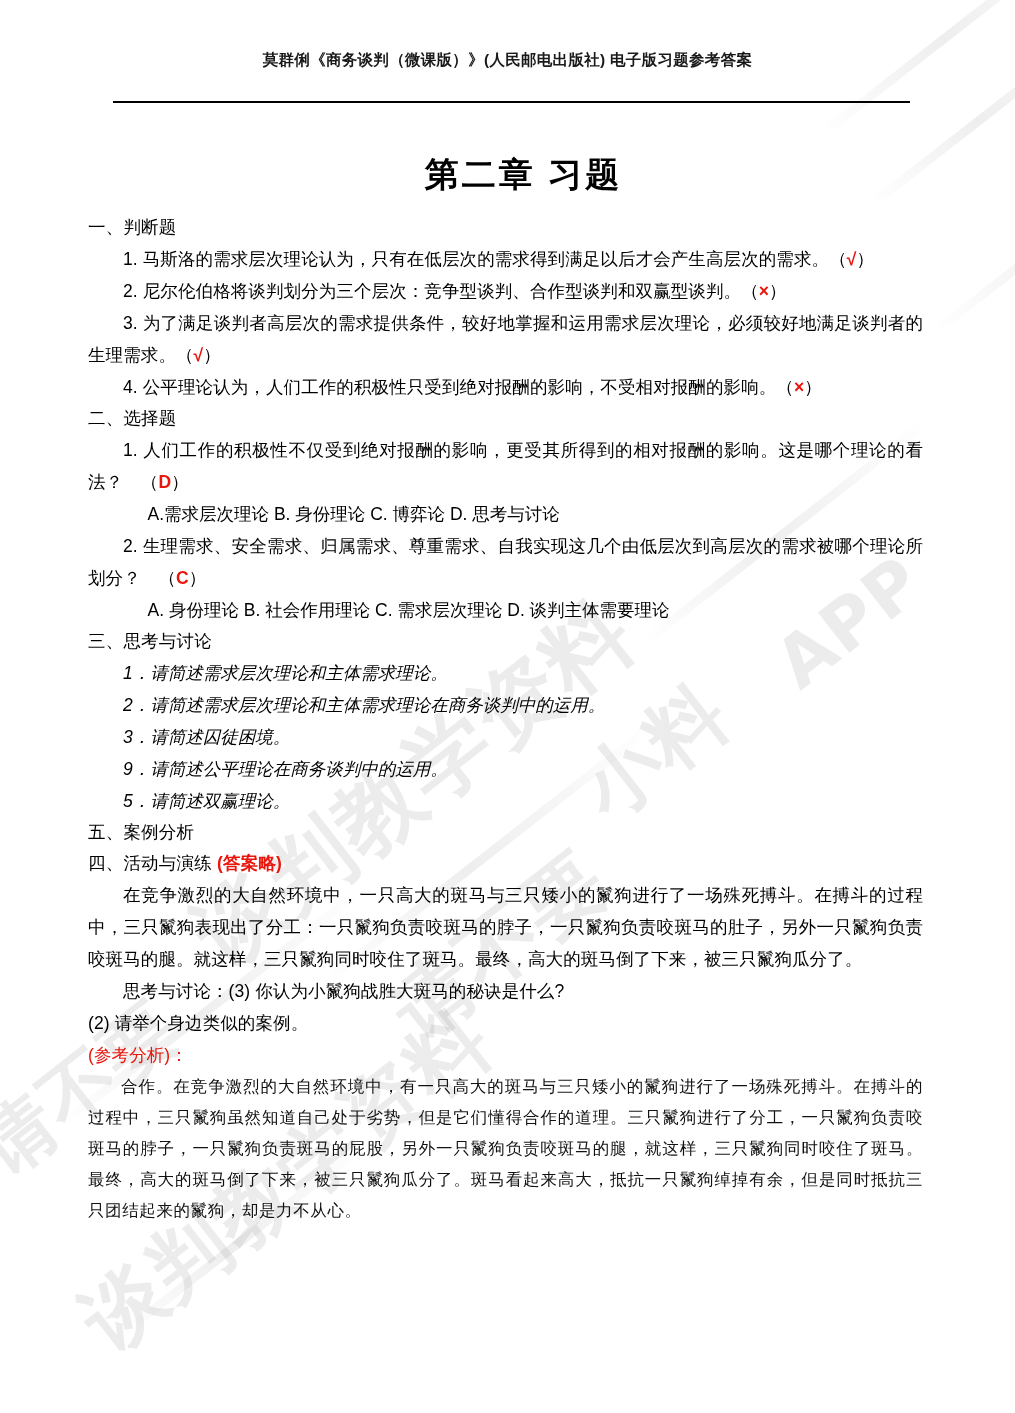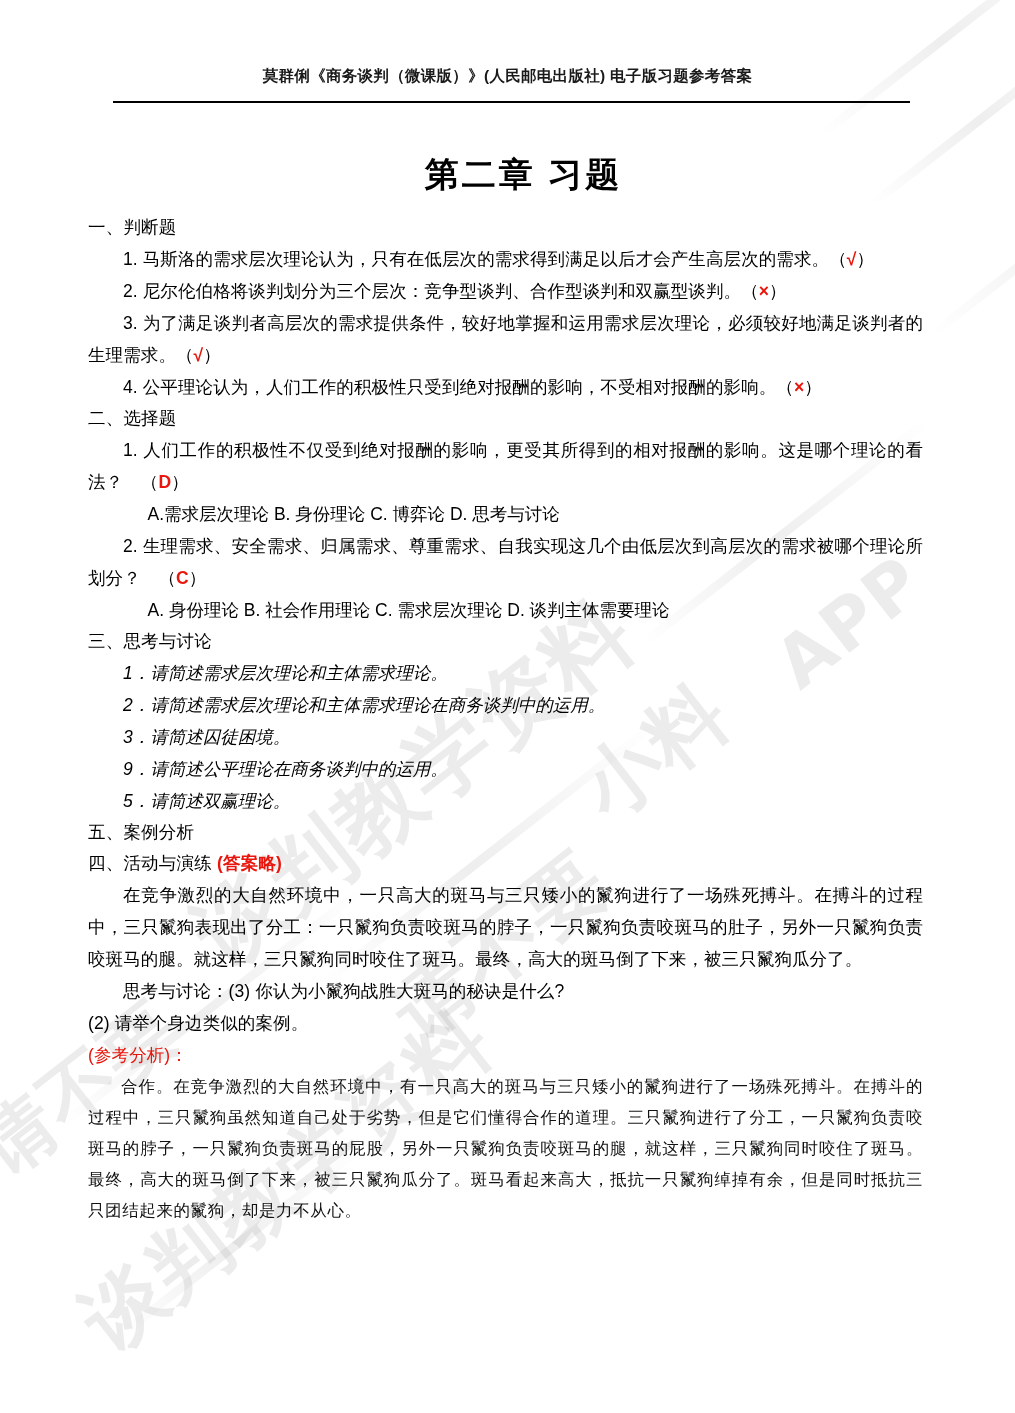--- a/index.html
+++ b/index.html
@@ -42,21 +42,21 @@
     position: absolute;
     background: linear-gradient(90deg, rgba(150,150,150,0.00) 0%, rgba(150,150,150,0.16) 45%, rgba(150,150,150,0.00) 100%);
     transform-origin: left top;
     height: 9px;
   }
 
   
   .header {
     position: absolute;
     left: 0;
-    top: 66px;
+    top: 50px;
     width: 1015px;
     text-align: center;
     z-index: 2;
   }
   .header-title {
     font-size: 15.5px;
     font-weight: 700;
     letter-spacing: 0.3px;
     color: #1a1a1a;
   }

